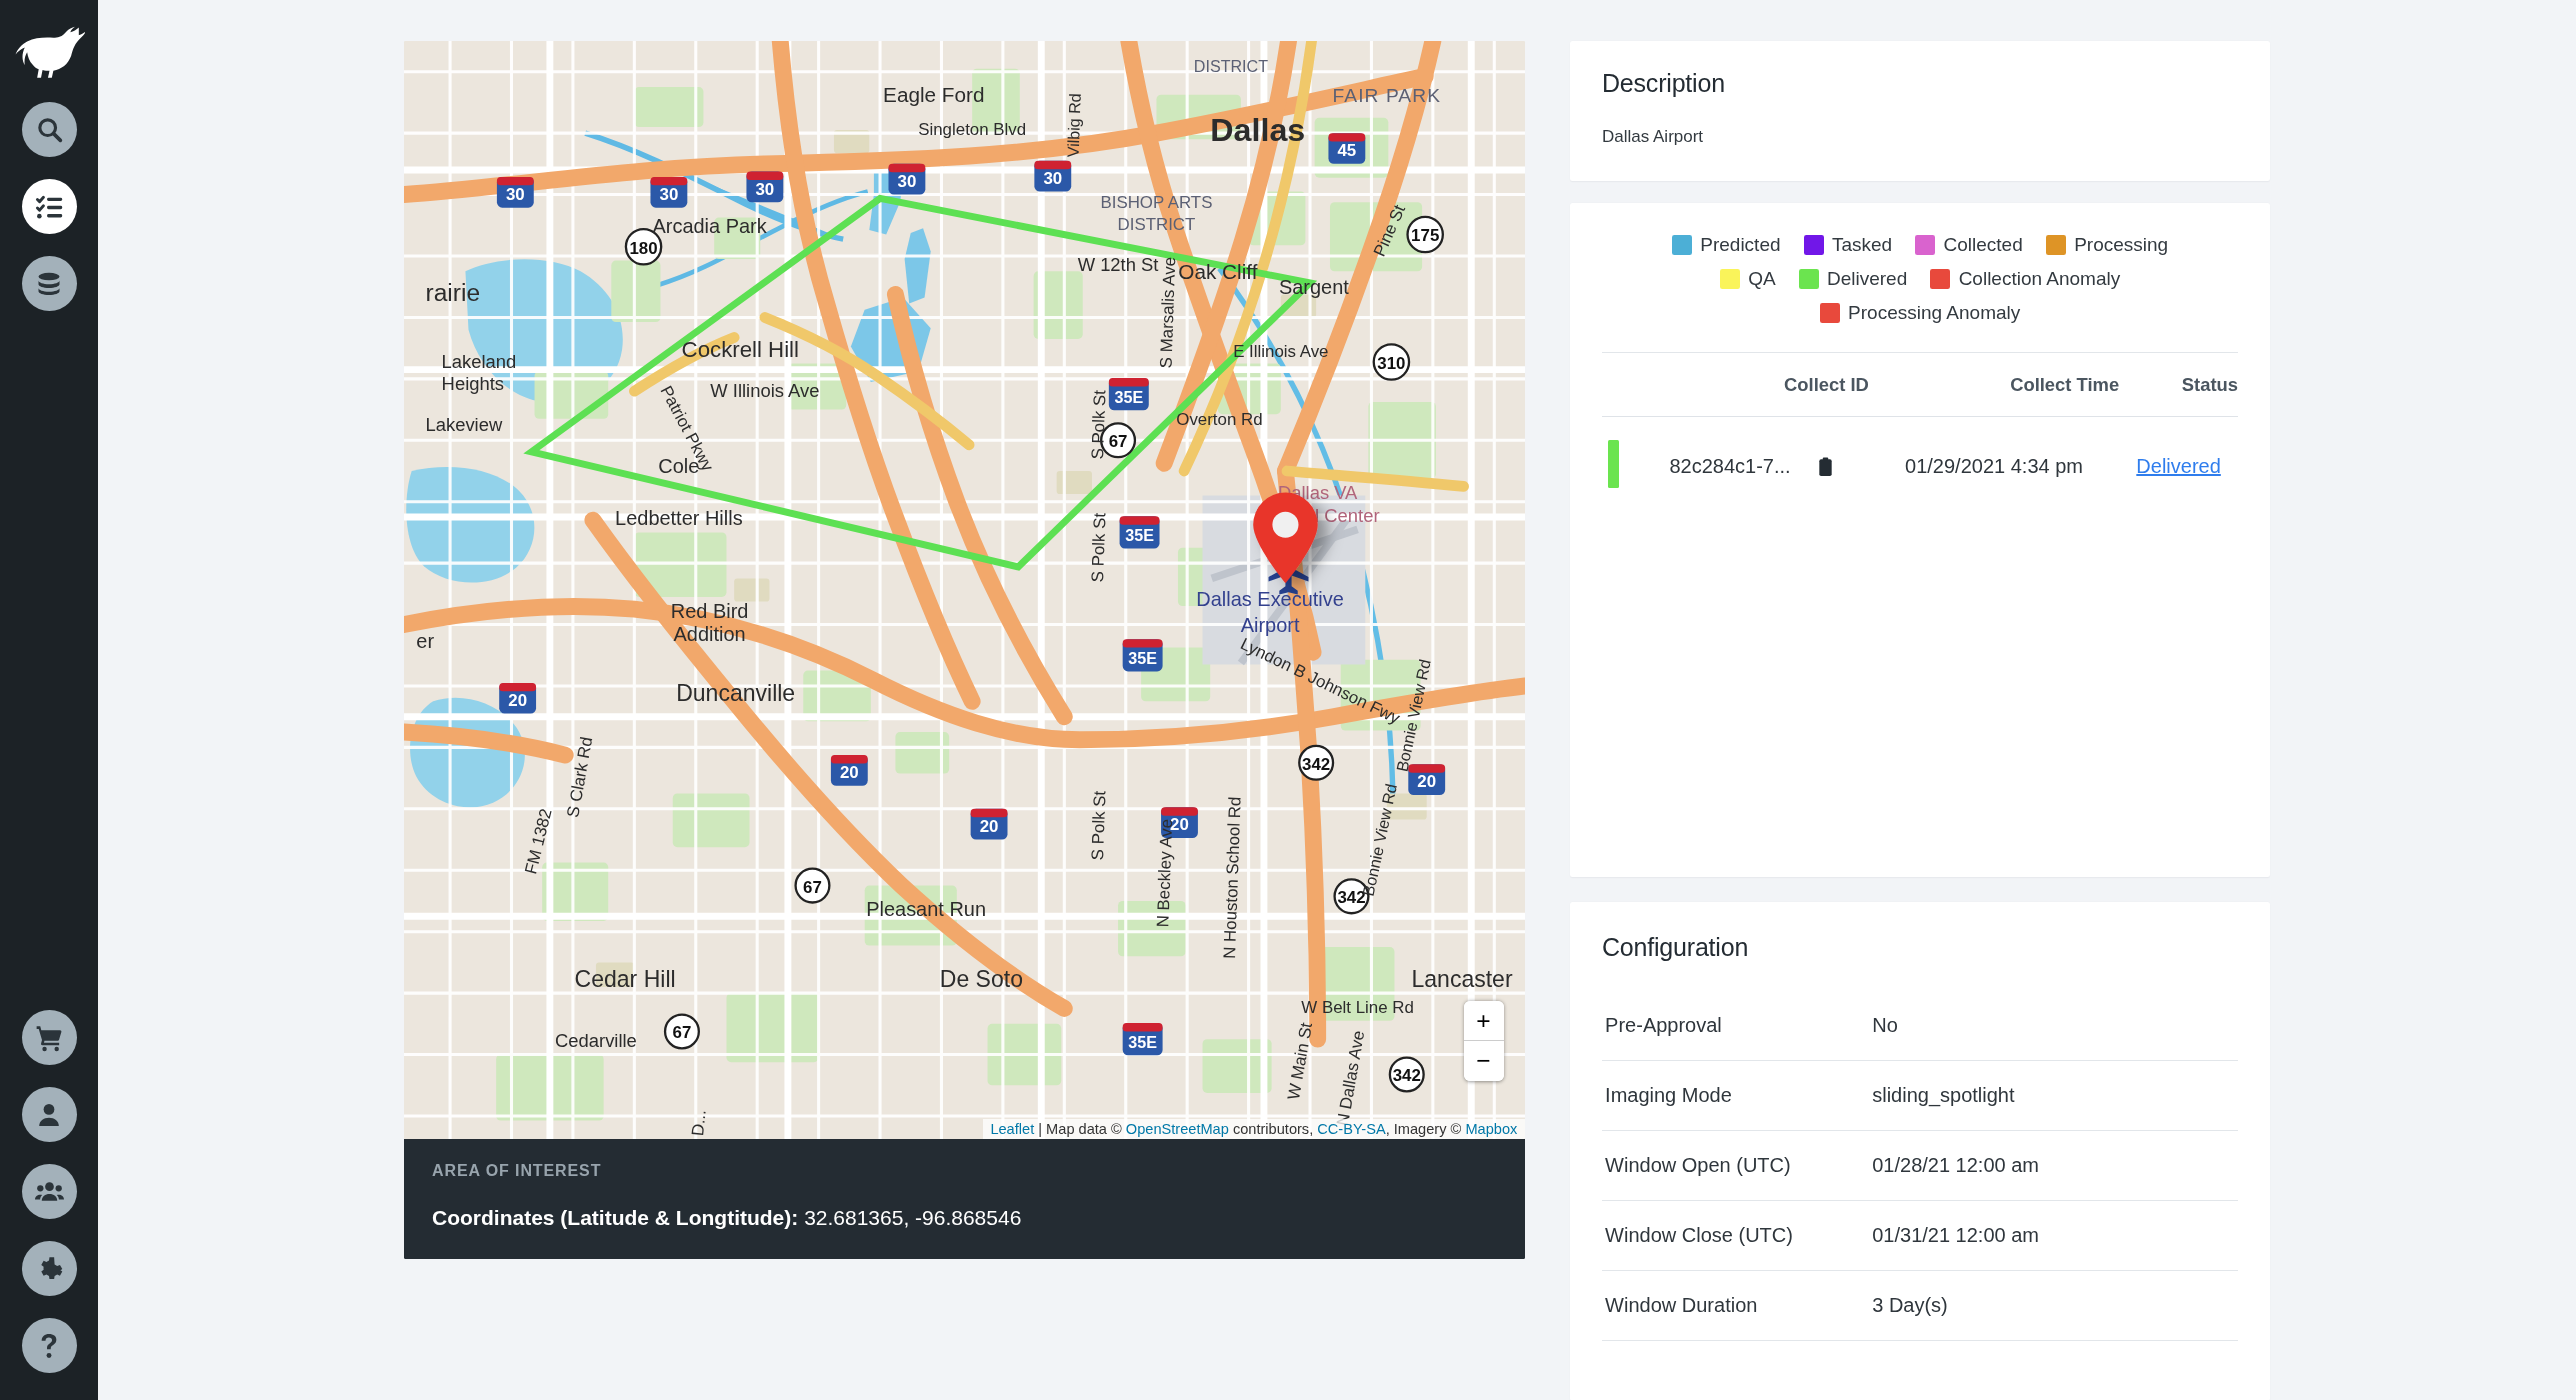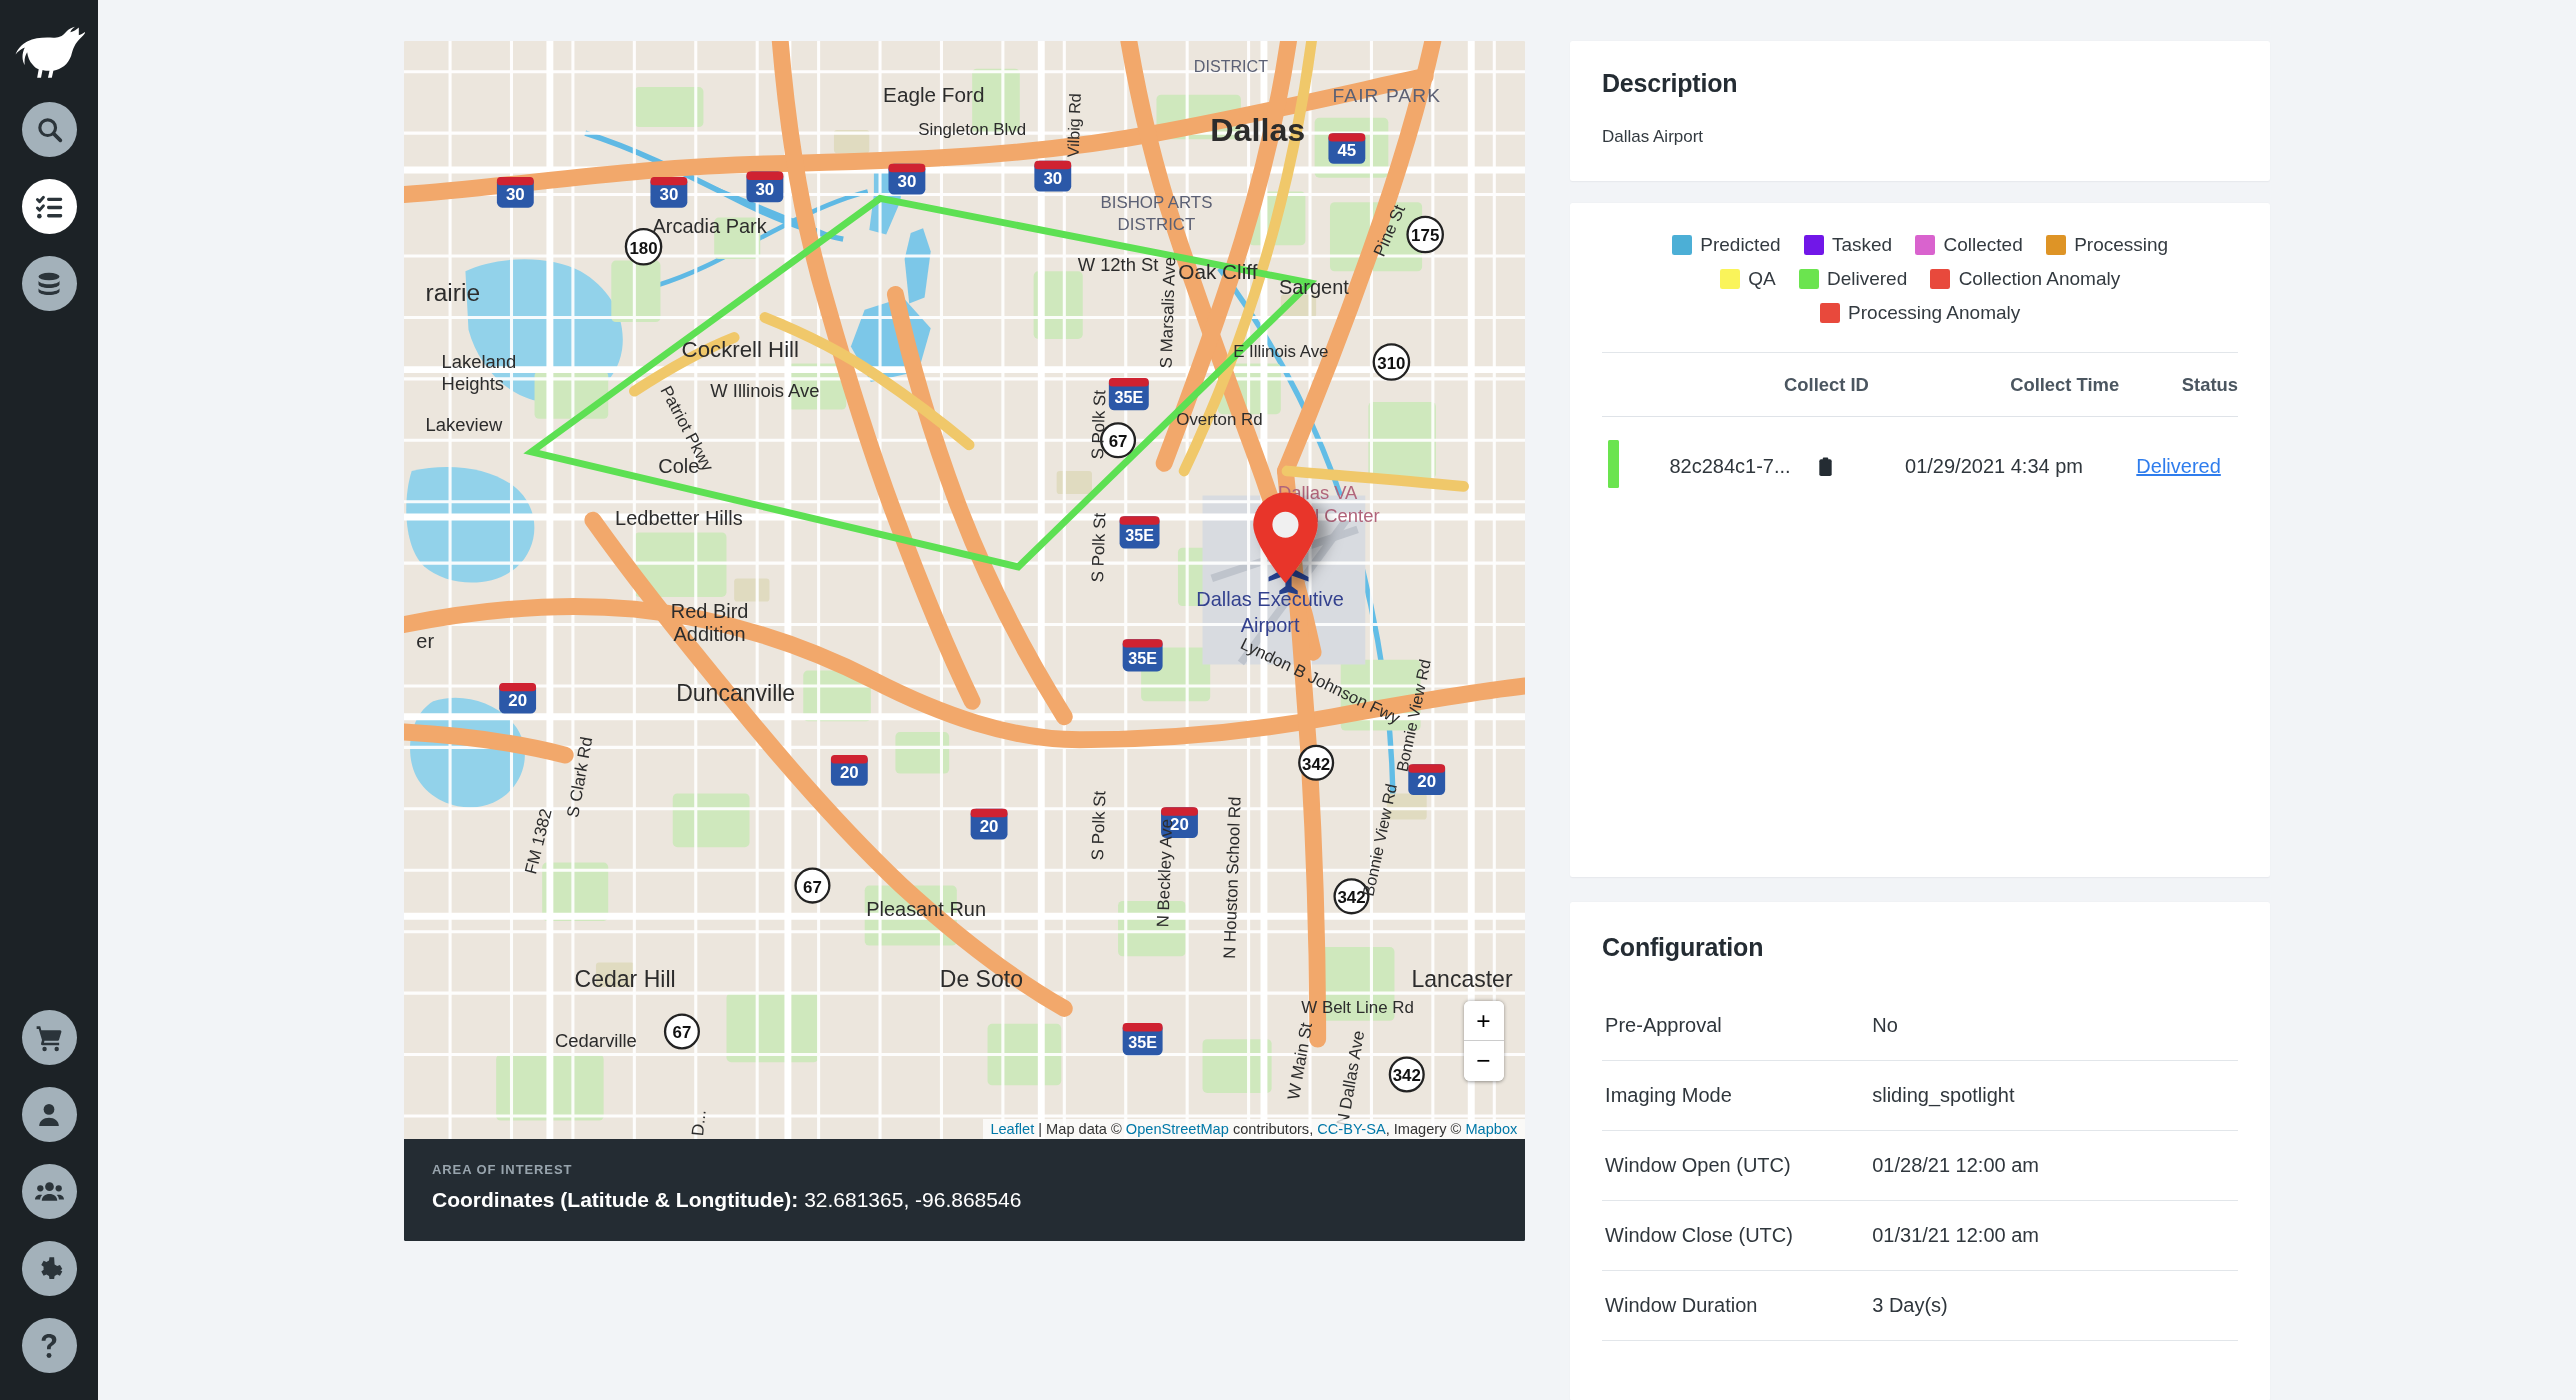--- a/index.html
+++ b/index.html
@@ -80,39 +80,39 @@
   }
   .attribution a { color: #0078A8; text-decoration: none; }
 
   .aoi-bar {
     width: 1121px; background: #242c33;
     padding: 23px 28px 29px 28px;
     color: #ffffff;
     border-radius: 0 0 1.5px 1.5px;
   }
   .aoi-label {
-    font-size: 13px; letter-spacing: 0.9px; font-weight: bold;
-    color: #98a4ad; margin-bottom: 11px;
+    font-size: 16px; letter-spacing: 0.9px; font-weight: bold;
+    color: #98a4ad; margin-bottom: 26px;
   }
   .aoi-line { font-size: 21px; margin-bottom: 15.4px; color: #fff; }
   .aoi-line:last-child { margin-bottom: 0; }
   .aoi-line b { font-weight: bold; }
   .aoi-line span { font-weight: normal; }
 
   
   .right-col {
     width: 700px; margin-left: 45px; display: flex; flex-direction: column;
   }
   .card {
     background: #ffffff; border-radius: 2.3px;
     box-shadow: 0 0.8px 1.5px rgba(16,24,40,.05);
   }
   .card-desc { padding: 28px 32px 34px 32px; margin-bottom: 21.5px; }
   .card-title {
-    font-size: 25px; font-weight: bold; color: #242c33;
+    font-size: 25px; font-weight: normal; color: #242c33;
     letter-spacing: -0.2px;
   }
   .desc-text { font-size: 17px; color: #333a40; margin-top: 29px; }
 
   .card-collects { padding: 31px 32px 0 32px; height: 674px; margin-bottom: 25px; }
   .legend { display: block; text-align: center; }
   .legend-row {
     display: flex; justify-content: center; align-items: center;
     gap: 23px; margin-bottom: 12.3px;
   }

